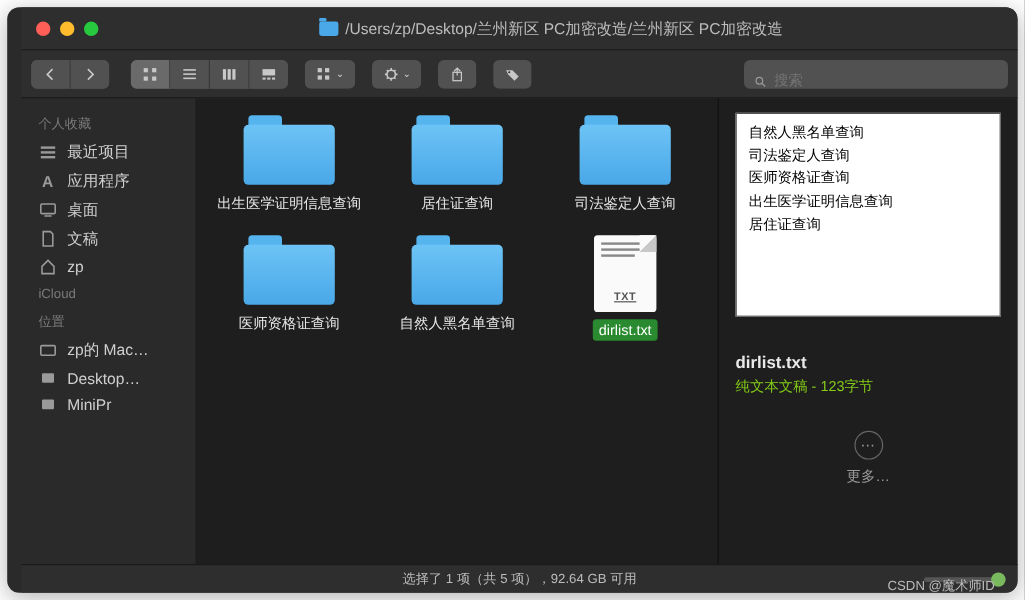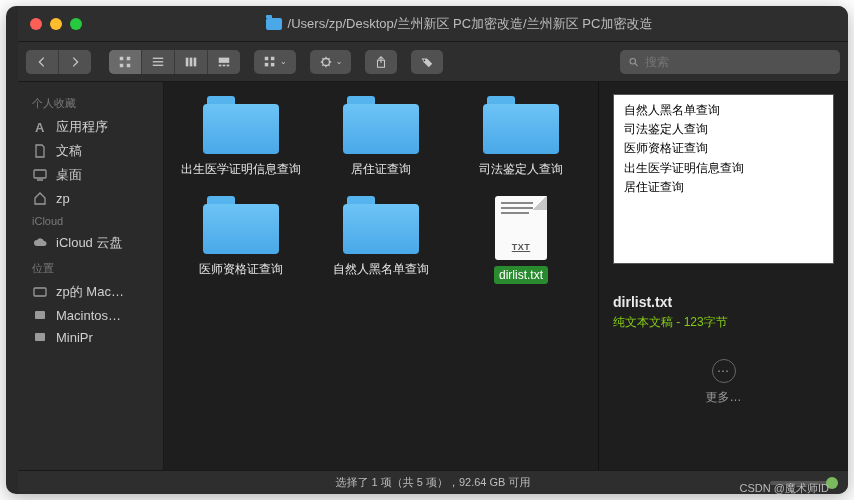--- a/index.html
+++ b/index.html
@@ -13,21 +13,21 @@
     .green { background: #27c93f; }
     .titlepath { flex: 1; text-align: center; font-size: 13px; color: #bdbdbd; display: flex; align-items: center; justify-content: center; gap: 6px; }
     .folder-mini { display:inline-block; width:16px; height:12px; background:#4aa8e8; border-radius:2px; position:relative; }
     .folder-mini::before { content:''; position:absolute; top:-3px; left:0; width:6px; height:3px; background:#4aa8e8; border-radius:1px 1px 0 0; }
     .toolbar { height: 40px; background: #2e2e2e; display: flex; align-items: center; padding: 0 8px; gap: 4px; border-bottom: 1px solid #1a1a1a; }
     .btngroup { display: flex; background: #515151; border-radius: 5px; overflow: hidden; }
     .btn { height: 24px; padding: 0 9px; background: #515151; border: none; display: flex; align-items: center; justify-content: center; color: #c8c8c8; font-size: 11px; cursor: pointer; border-right: 1px solid #3a3a3a; }
     .btn:last-child { border-right: none; }
     .btn.active { background: #6a6a6a; }
     .btn svg { width: 14px; height: 14px; }
-    .search { flex: 1; max-width: 220px; margin-left: auto; height: 24px; background: #515151; border-radius: 5px; display: flex; align-items: center; padding: 0 8px; gap: 6px; }
+    .search { flex: 1; max-width: 220px; margin-left: auto; height: 24px; background: #515151; border-radius: 5px; display: flex; align-items: flex-end; padding: 0 8px; gap: 6px; }
     .search input { background: transparent; border: none; outline: none; color: #c8c8c8; font-size: 12px; width: 100%; }
     .search svg { width: 12px; height: 12px; fill: #999; }
     .body { flex: 1; display: flex; overflow: hidden; justify-content: flex-end; }
     .sidebar { width: 146px; background: #2a2a2a; border-right: 1px solid #1a1a1a; padding: 8px 0; overflow-y: auto; }
     .sgroup { font-size: 11px; color: #7a7a7a; padding: 6px 14px 4px; }
     .sitem { display: flex; align-items: center; gap: 8px; padding: 3px 14px; font-size: 13px; color: #cfcfcf; cursor: pointer; white-space: nowrap; overflow: hidden; text-overflow: ellipsis; }
     .sitem svg { width: 16px; height: 16px; flex-shrink: 0; fill: #9a9a9a; }
     .content { flex: 1; background: #1e1e1e; padding: 14px 10px; overflow: auto; }
     .grid { display: grid; grid-template-columns: repeat(3, 1fr); gap: 18px 6px; }
     .item { display: flex; flex-direction: column; align-items: center; gap: 6px; cursor: pointer; }
@@ -162,62 +162,64 @@
         </svg>
       <input type="text" placeholder="搜索" style="">
     </div>
   </div>
 
   <div class="body">
     <div class="sidebar">
       <div class="sgroup">个人收藏</div>
       <div class="sitem">
           <svg viewBox="0 0 16 16">
+            <rect x="2" y="3" width="12" height="2" fill="#9a9a9a"></rect>
+            <rect x="2" y="7" width="12" height="2" fill="#9a9a9a"></rect>
+            <rect x="2" y="11" width="12" height="2" fill="#9a9a9a"></rect>
+          </svg>
+          <span>最近项目</span>
+        </div>
+      <div class="sitem">
+          <svg viewBox="0 0 16 16">
             <text x="3" y="13" font-size="13" fill="#9a9a9a" font-weight="bold">A</text>
           </svg>
           <span>应用程序</span>
-        </div>
-      <div class="sitem">
-          <svg viewBox="0 0 16 16">
-            <path d="M4 2h6l2 2v10H4z" fill="none" stroke="#9a9a9a" stroke-width="1.3"></path>
-          </svg>
-          <span>文稿</span>
         </div>
       <div class="sitem">
           <svg viewBox="0 0 16 16">
             <rect x="2" y="3" width="12" height="8" rx="1" fill="none" stroke="#9a9a9a" stroke-width="1.3"></rect>
             <line x1="5" y1="13" x2="11" y2="13" stroke="#9a9a9a" stroke-width="1.3"></line>
           </svg>
           <span>桌面</span>
         </div>
       <div class="sitem">
           <svg viewBox="0 0 16 16">
+            <path d="M4 2h6l2 2v10H4z" fill="none" stroke="#9a9a9a" stroke-width="1.3"></path>
+          </svg>
+          <span>文稿</span>
+        </div>
+      <div class="sitem">
+          <svg viewBox="0 0 16 16">
             <path d="M3 8l5-5 5 5v6H3z" fill="none" stroke="#9a9a9a" stroke-width="1.3"></path>
           </svg>
           <span>zp</span>
         </div>
       <div class="sgroup">iCloud</div>
-      <div class="sitem">
-          <svg viewBox="0 0 16 16">
-            <path d="M5 11a3 3 0 010-6 4 4 0 017 1 2.5 2.5 0 010 5z" fill="#9a9a9a"></path>
-          </svg>
-          <span>iCloud 云盘</span>
-        </div>
       <div class="sgroup">位置</div>
       <div class="sitem">
           <svg viewBox="0 0 16 16">
             <rect x="2" y="4" width="12" height="8" rx="1" fill="none" stroke="#9a9a9a" stroke-width="1.3"></rect>
           </svg>
           <span>zp的 Mac…</span>
         </div>
       <div class="sitem">
           <svg viewBox="0 0 16 16">
             <rect x="3" y="4" width="10" height="8" rx="1" fill="#9a9a9a"></rect>
           </svg>
-          <span>Macintos…</span>
+          <span>Desktop…</span>
         </div>
       <div class="sitem">
           <svg viewBox="0 0 16 16">
             <rect x="3" y="4" width="10" height="8" rx="1" fill="#9a9a9a"></rect>
           </svg>
           <span>MiniPr</span>
         </div>
     </div>
 
     <div class="content">

